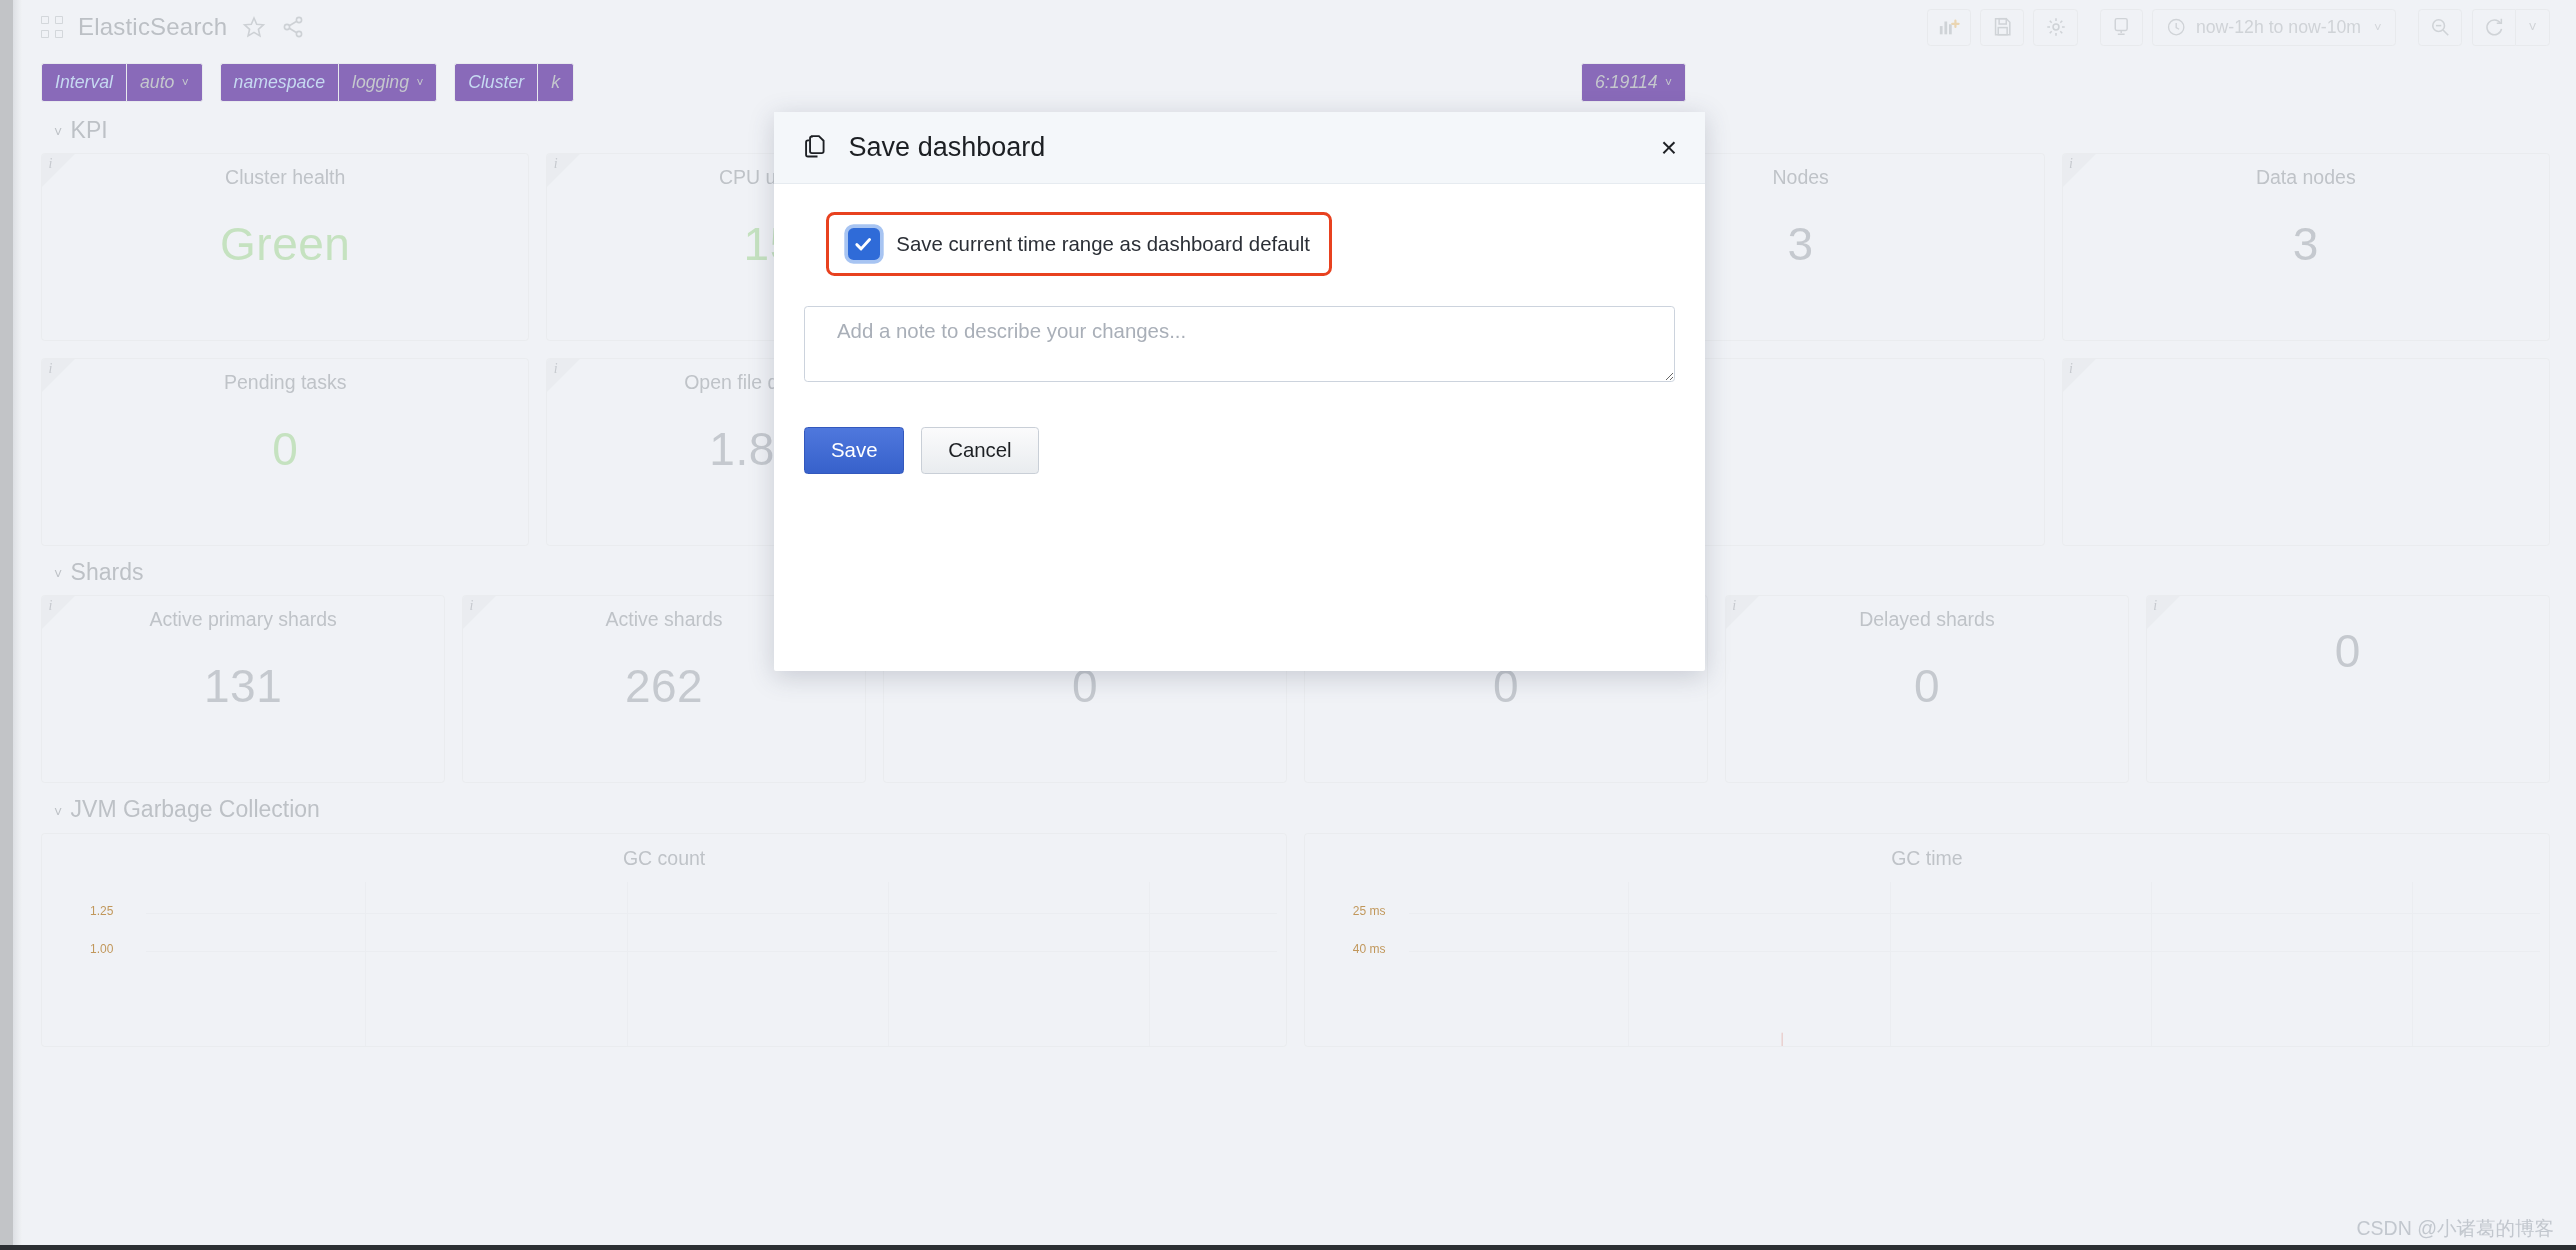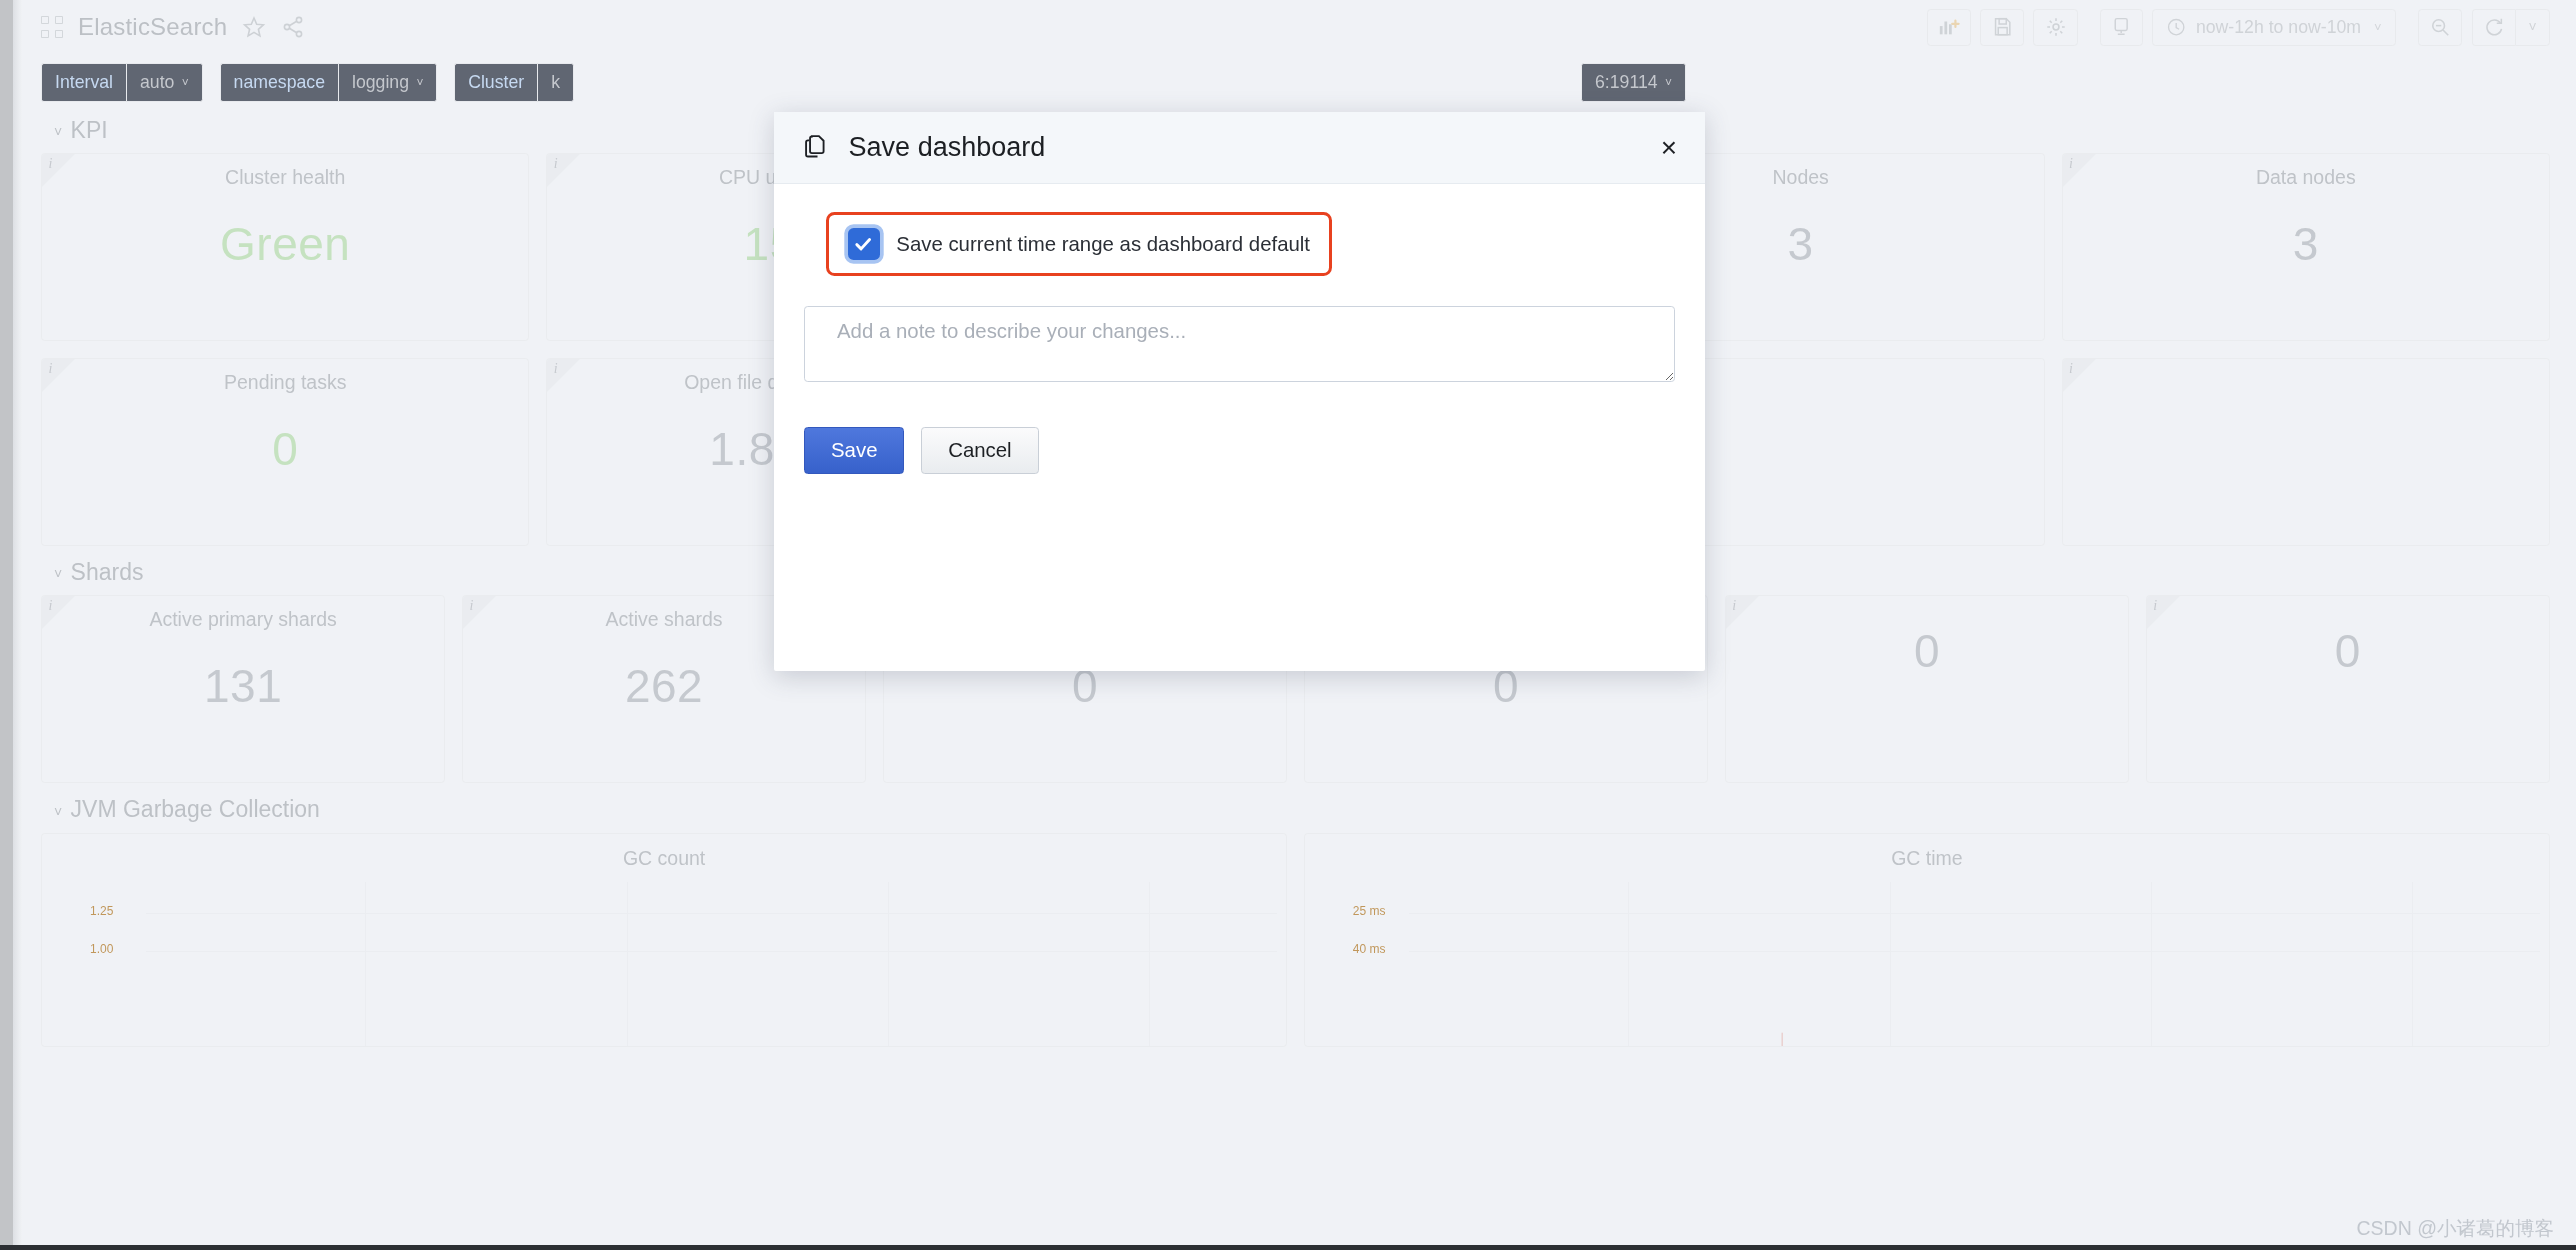--- a/index.html
+++ b/index.html
@@ -73,22 +73,23 @@
   
   .submenu {
     position: absolute; left: 13px; top: 54px;
     width: calc(100% - 13px);
     display: flex; align-items: center; gap: 16.7px;
     padding: 9.3px 26px 9.3px 28px;
   }
   .varbox { display: flex; }
   .var-label, .var-value {
     height: 39px; display:flex; align-items:center;
-    border:0.9px solid #dde0e5; background:#0f172a; padding: 0 13px;
+    border:0.9px solid #dde0e5; background:#4c1d95; padding: 0 13px;
     font-size: 17.7px;
+    font-style: italic;
   }
   .var-label { color:#a9c6ea; border-radius: 2.8px 0 0 2.8px; border-right: none;}
   .var-value { color:#a7acb4; border-radius: 0 2.8px 2.8px 0; gap:7.4px;}
   .var-value .chev { font-size: 12px; }
   .varbox.single .var-value { border-radius: 2.8px; }
   
   .board {
     position: absolute; left: 13px; top: 104px;
     width: calc(100% - 13px);
     padding: 0 26px 0 28px;
@@ -429,20 +430,21 @@
       </div>
       <div class="panel tall">
         <div class="corner"></div>
         <div class="corner-i">i</div>
         <div class="panel-title">Relocating shards</div>
         <div class="panel-stat stat-gray">0</div>
       </div>
       <div class="panel tall">
         <div class="corner"></div>
         <div class="corner-i">i</div>
+        <div class="panel-title">Delayed shards</div>
         <div class="panel-stat stat-gray">0</div>
       </div>
       <div class="panel tall">
         <div class="corner"></div>
         <div class="corner-i">i</div>
         <div class="panel-stat stat-gray">0</div>
       </div>
     </div>
 
     <div class="row-header">

